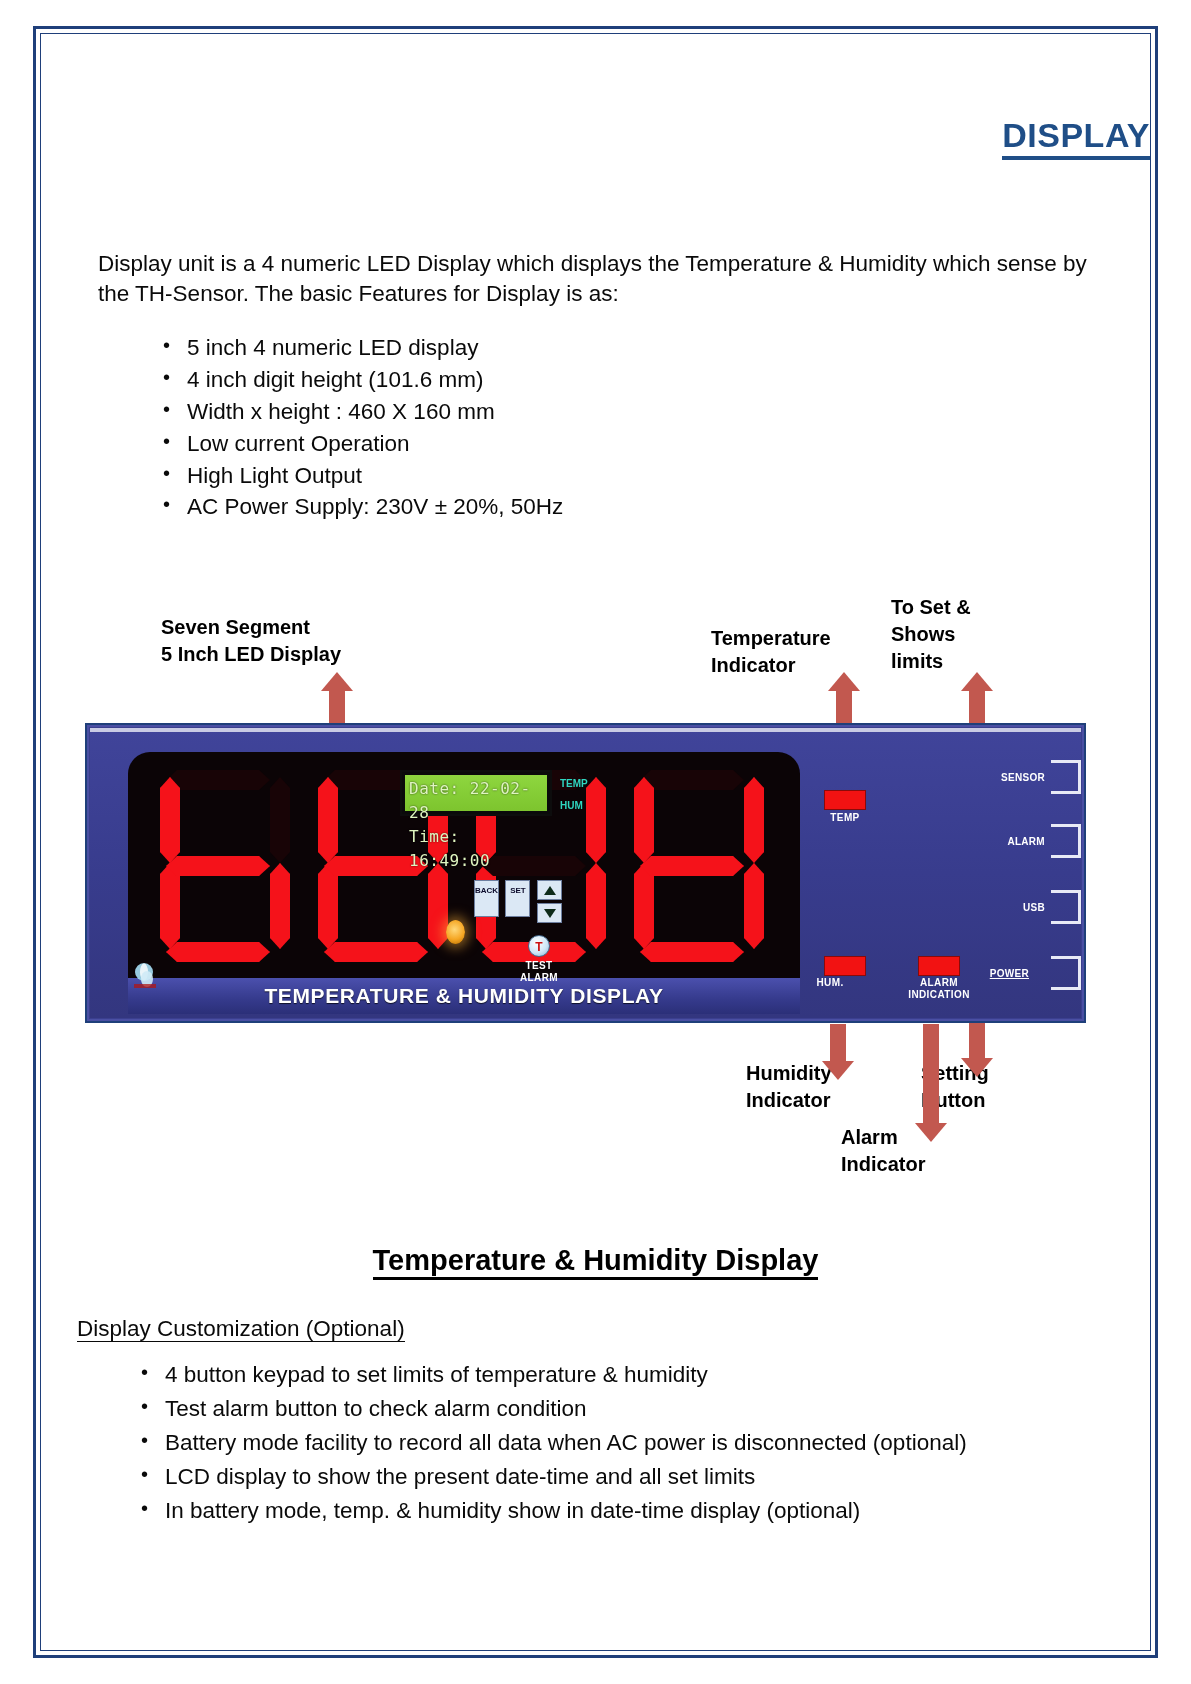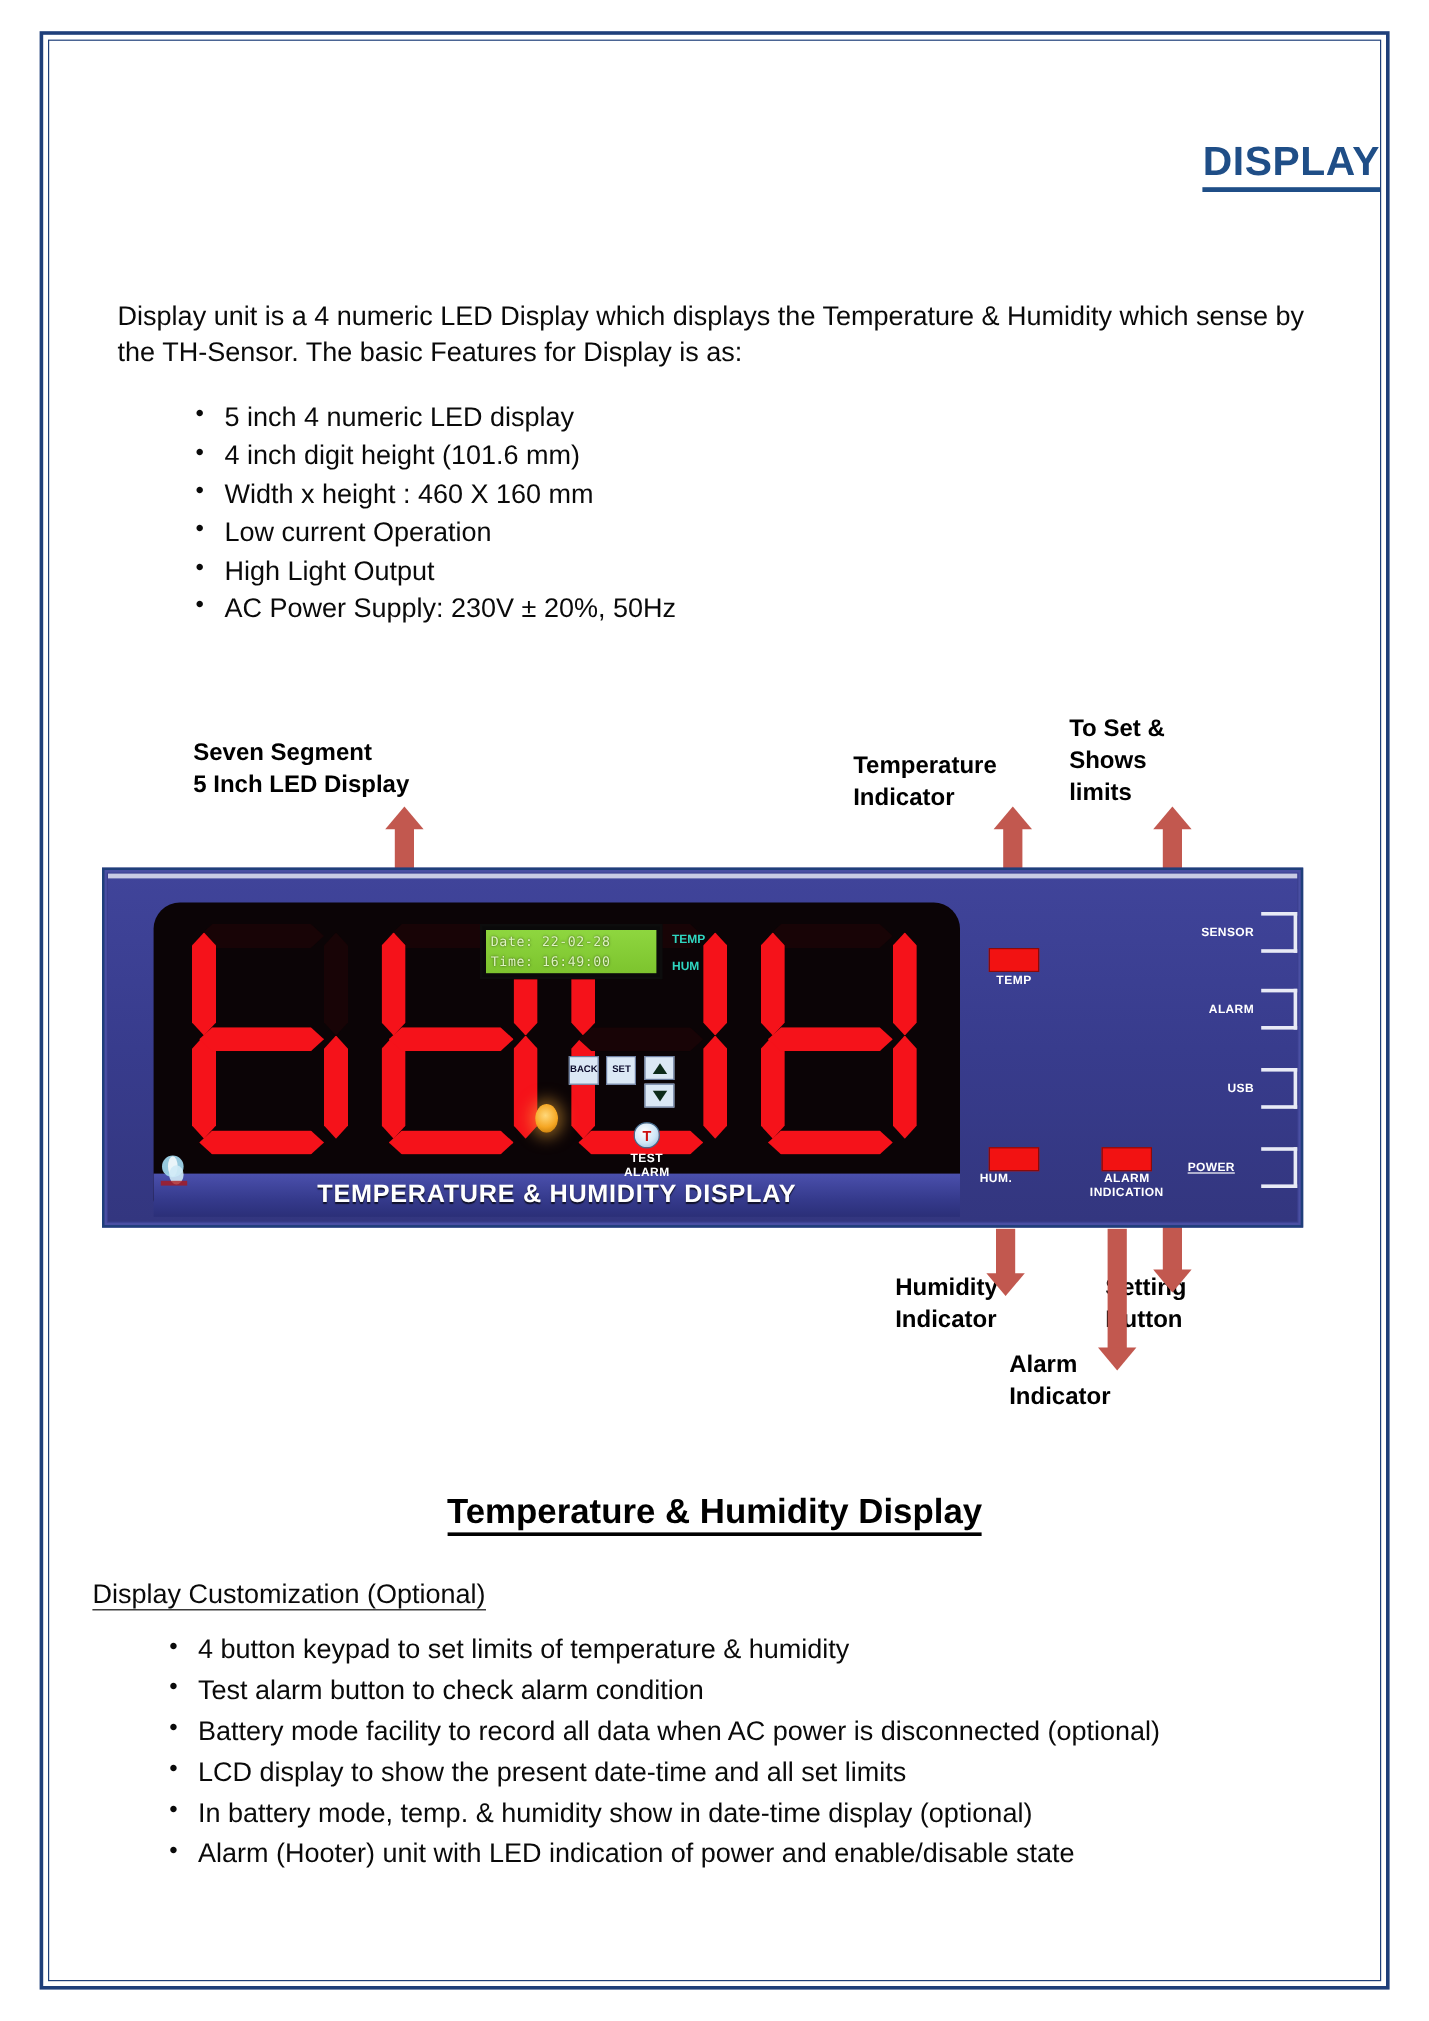--- a/index.html
+++ b/index.html
@@ -230,38 +230,38 @@
     left: 310px; top: 42px;
     width: 152px; height: 46px;
     background: #0a0a0a;
     border: 2px solid #0d0d0d;
     padding: 3px;
   }
   .lcd-screen {
     width: 100%; height: 100%;
     background: linear-gradient(180deg,#8ed63f 0%, #7dc42e 100%);
     font-family: "DejaVu Sans Mono", monospace;
-    font-size: 11px;
+    font-size: 16px;
     color: #dff5c0;
     text-shadow: 0 0 2px rgba(0,0,0,.7);
     padding: 2px 4px;
     line-height: 1.5;
     letter-spacing: .5px;
   }
   .lcd-side-label {
     position: absolute;
     color: #2fd6c0;
     font-size: 10px;
     font-weight: bold;
   }
 
   .keypad { position: absolute; left: 384px; top: 152px; }
   .key {
     display: inline-block;
-    width: 25px; height: 24px;
+    width: 25px; height: 37px;
     background: #dbe8f5;
     border: 1px solid #6d7fa0;
     color: #0b0b2b;
     font-size: 8px;
     font-weight: bold;
     text-align: center;
     line-height: 20px;
     vertical-align: top;
     margin-right: 2px;
   }
@@ -511,18 +511,17 @@
   <div class="subhead">
     <span>Display Customization (Optional)</span>
   </div>
 
   <ul class="bullets2">
     <li>4 button keypad to set limits of temperature &amp; humidity</li>
     <li>Test alarm button to check alarm condition</li>
     <li>Battery mode facility to record all data when AC power is disconnected (optional)</li>
     <li>LCD display to show the present date-time and all set limits</li>
     <li>In battery mode, temp. &amp; humidity show in date-time display (optional)</li>
-    <li>Alarm (Hooter) unit with LED indication of power and enable/disable state</li>
   </ul>
 
 </div>
 </div>
 </div>
 
 </body></html>

